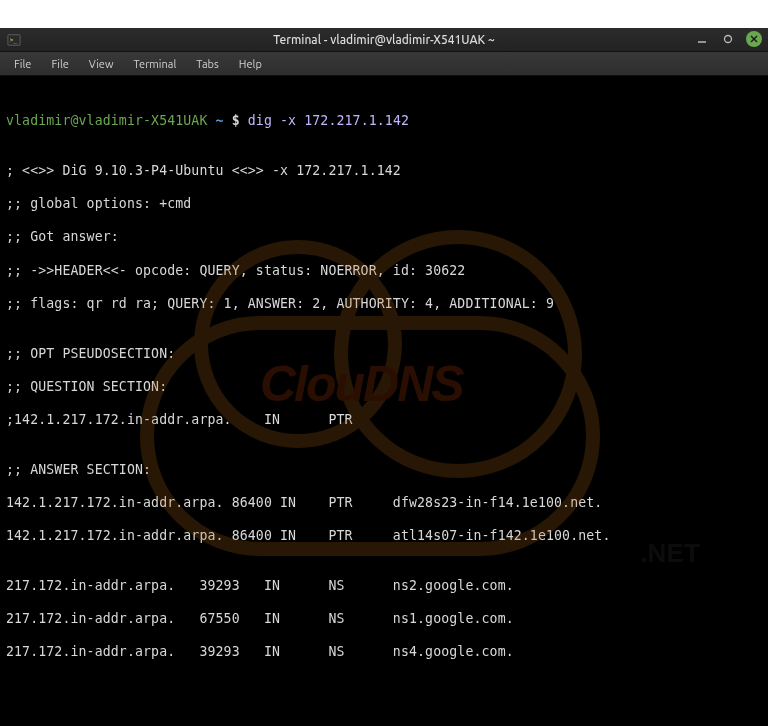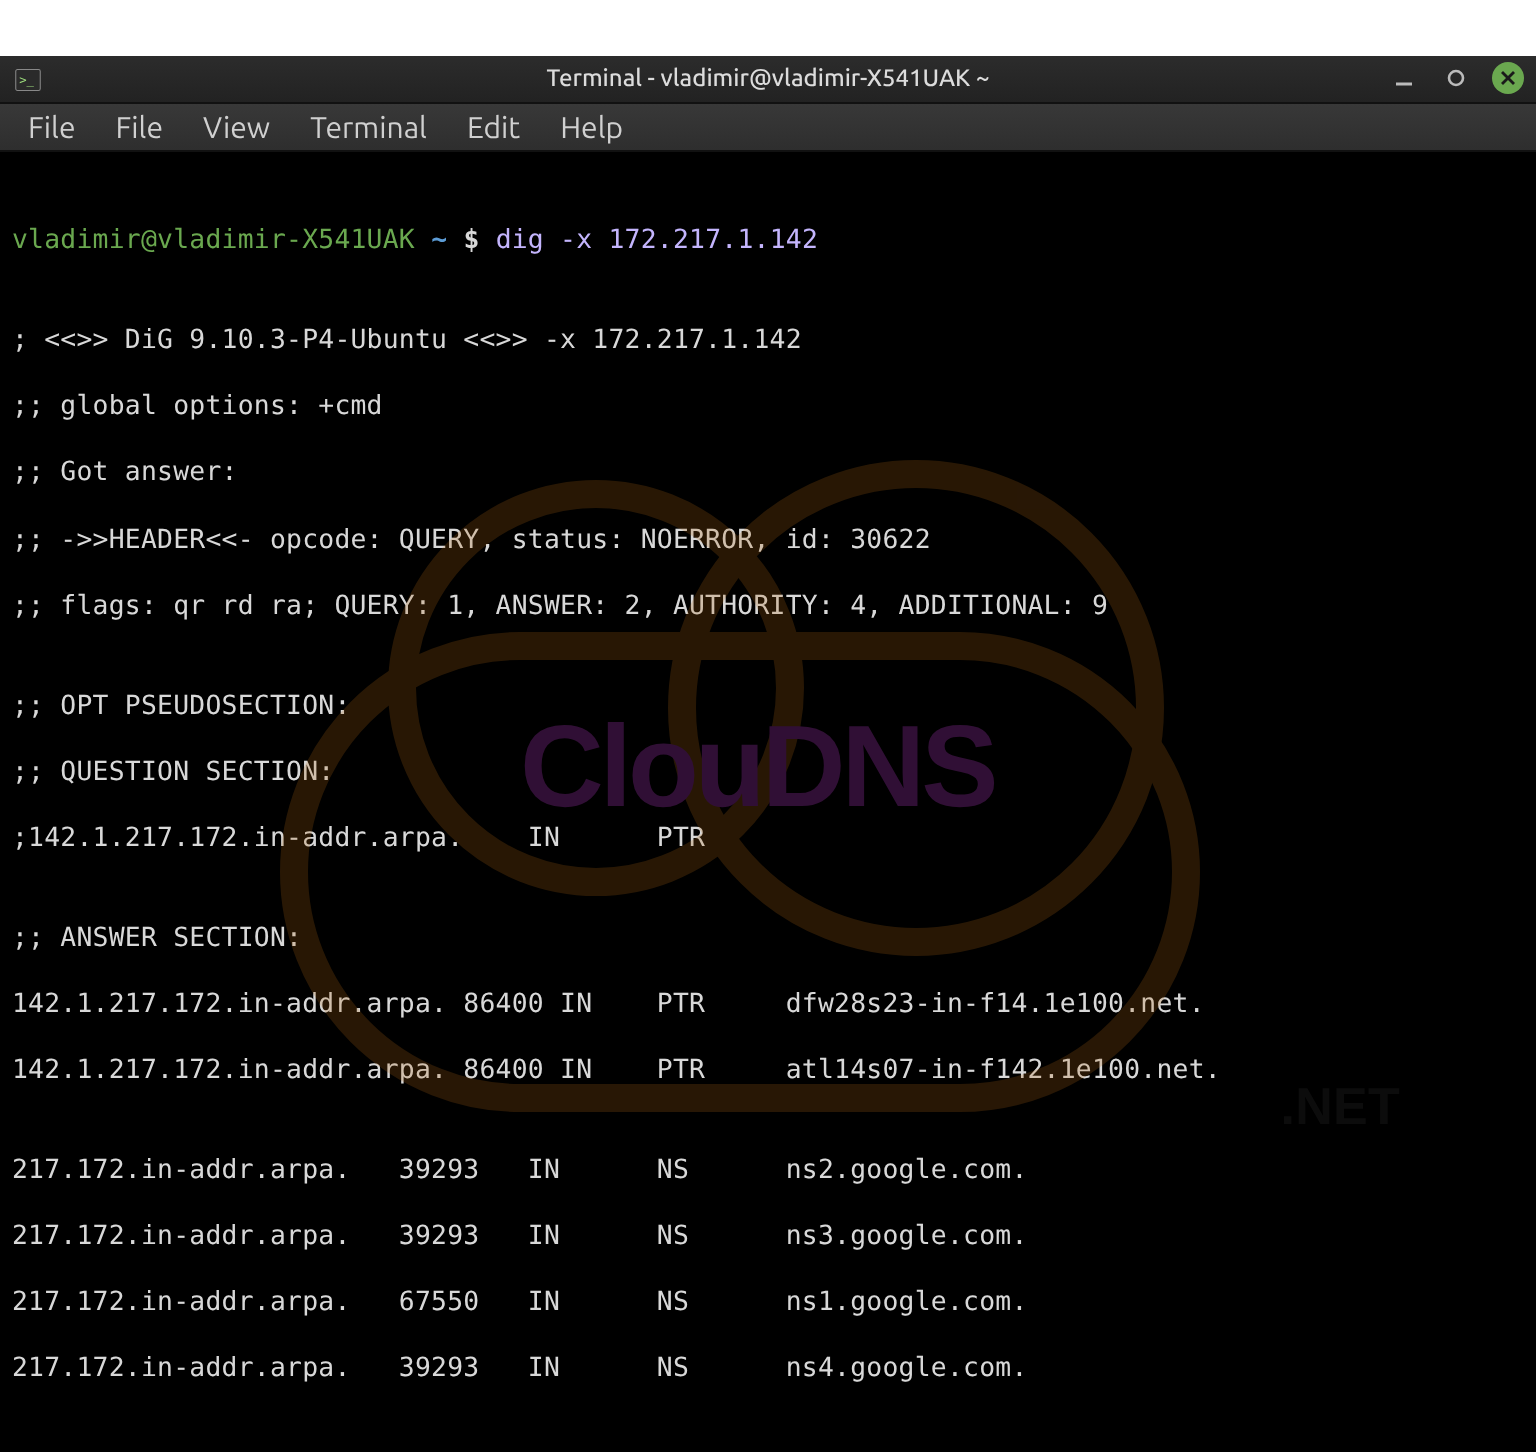--- a/index.html
+++ b/index.html
@@ -74,21 +74,21 @@
   }
   .menubar {
     height: 24px;
     background: linear-gradient(#383838, #2e2e2e);
     display: flex;
     align-items: center;
     padding: 0 6px;
     gap: 4px;
     border-bottom: 1px solid #111;
     font-family: Ubuntu, sans-serif;
-    font-size: 15px;
+    font-size: 11px;
     color: #d0d0d0;
   }
   .menubar .menu-item {
     padding: 2px 8px;
     cursor: pointer;
   }
   .terminal {
     background: #000;
     color: #d8d8d8;
     font-size: 13.2px;
@@ -135,23 +135,24 @@
   .wm-inner {
     position:absolute;
     top:90px;
     left:140px;
     display:flex;
     align-items:baseline;
     gap:6px;
   }
   .wm-text {
     font-family: Arial, sans-serif;
-    font-size: 58px;
+    font-size: 50px;
     font-weight: 900;
-    color: #d946ef;
+    font-style: italic;
+    color: #c2410c;
     letter-spacing: -2px;
   }
   .wm-net {
     position:absolute;
     bottom: 24px;
     right: -40px;
     font-family: Arial, sans-serif;
     font-size: 26px;
     font-weight: bold;
     color: #3a3a3a;
@@ -188,21 +189,21 @@
           </svg>
       </div>
     </div>
   </div>
 
   <div class="menubar">
     <span class="menu-item">File</span>
     <span class="menu-item">File</span>
     <span class="menu-item">View</span>
     <span class="menu-item">Terminal</span>
-    <span class="menu-item">Edit</span>
+    <span class="menu-item">Tabs</span>
     <span class="menu-item">Help</span>
   </div>
 
   <div class="terminal">
     <div class="watermark">
       <div class="wm-cloud"></div>
       <div class="wm-inner">
         <span class="wm-text">ClouDNS</span>
       </div>
       <span class="wm-net">.NET</span>
@@ -217,21 +218,20 @@
 <span class="line"></span>
 <span class="line">;; OPT PSEUDOSECTION:</span>
 <span class="line">;; QUESTION SECTION:</span>
 <span class="line">;142.1.217.172.in-addr.arpa.    IN      PTR</span>
 <span class="line"></span>
 <span class="line">;; ANSWER SECTION:</span>
 <span class="line">142.1.217.172.in-addr.arpa. 86400 IN    PTR     dfw28s23-in-f14.1e100.net.</span>
 <span class="line">142.1.217.172.in-addr.arpa. 86400 IN    PTR     atl14s07-in-f142.1e100.net.</span>
 <span class="line"></span>
 <span class="line">217.172.in-addr.arpa.   39293   IN      NS      ns2.google.com.</span>
-<span class="line">217.172.in-addr.arpa.   39293   IN      NS      ns3.google.com.</span>
 <span class="line">217.172.in-addr.arpa.   67550   IN      NS      ns1.google.com.</span>
 <span class="line">217.172.in-addr.arpa.   39293   IN      NS      ns4.google.com.</span>
 <span class="line"></span>
 
 
 
 
 
 
 

